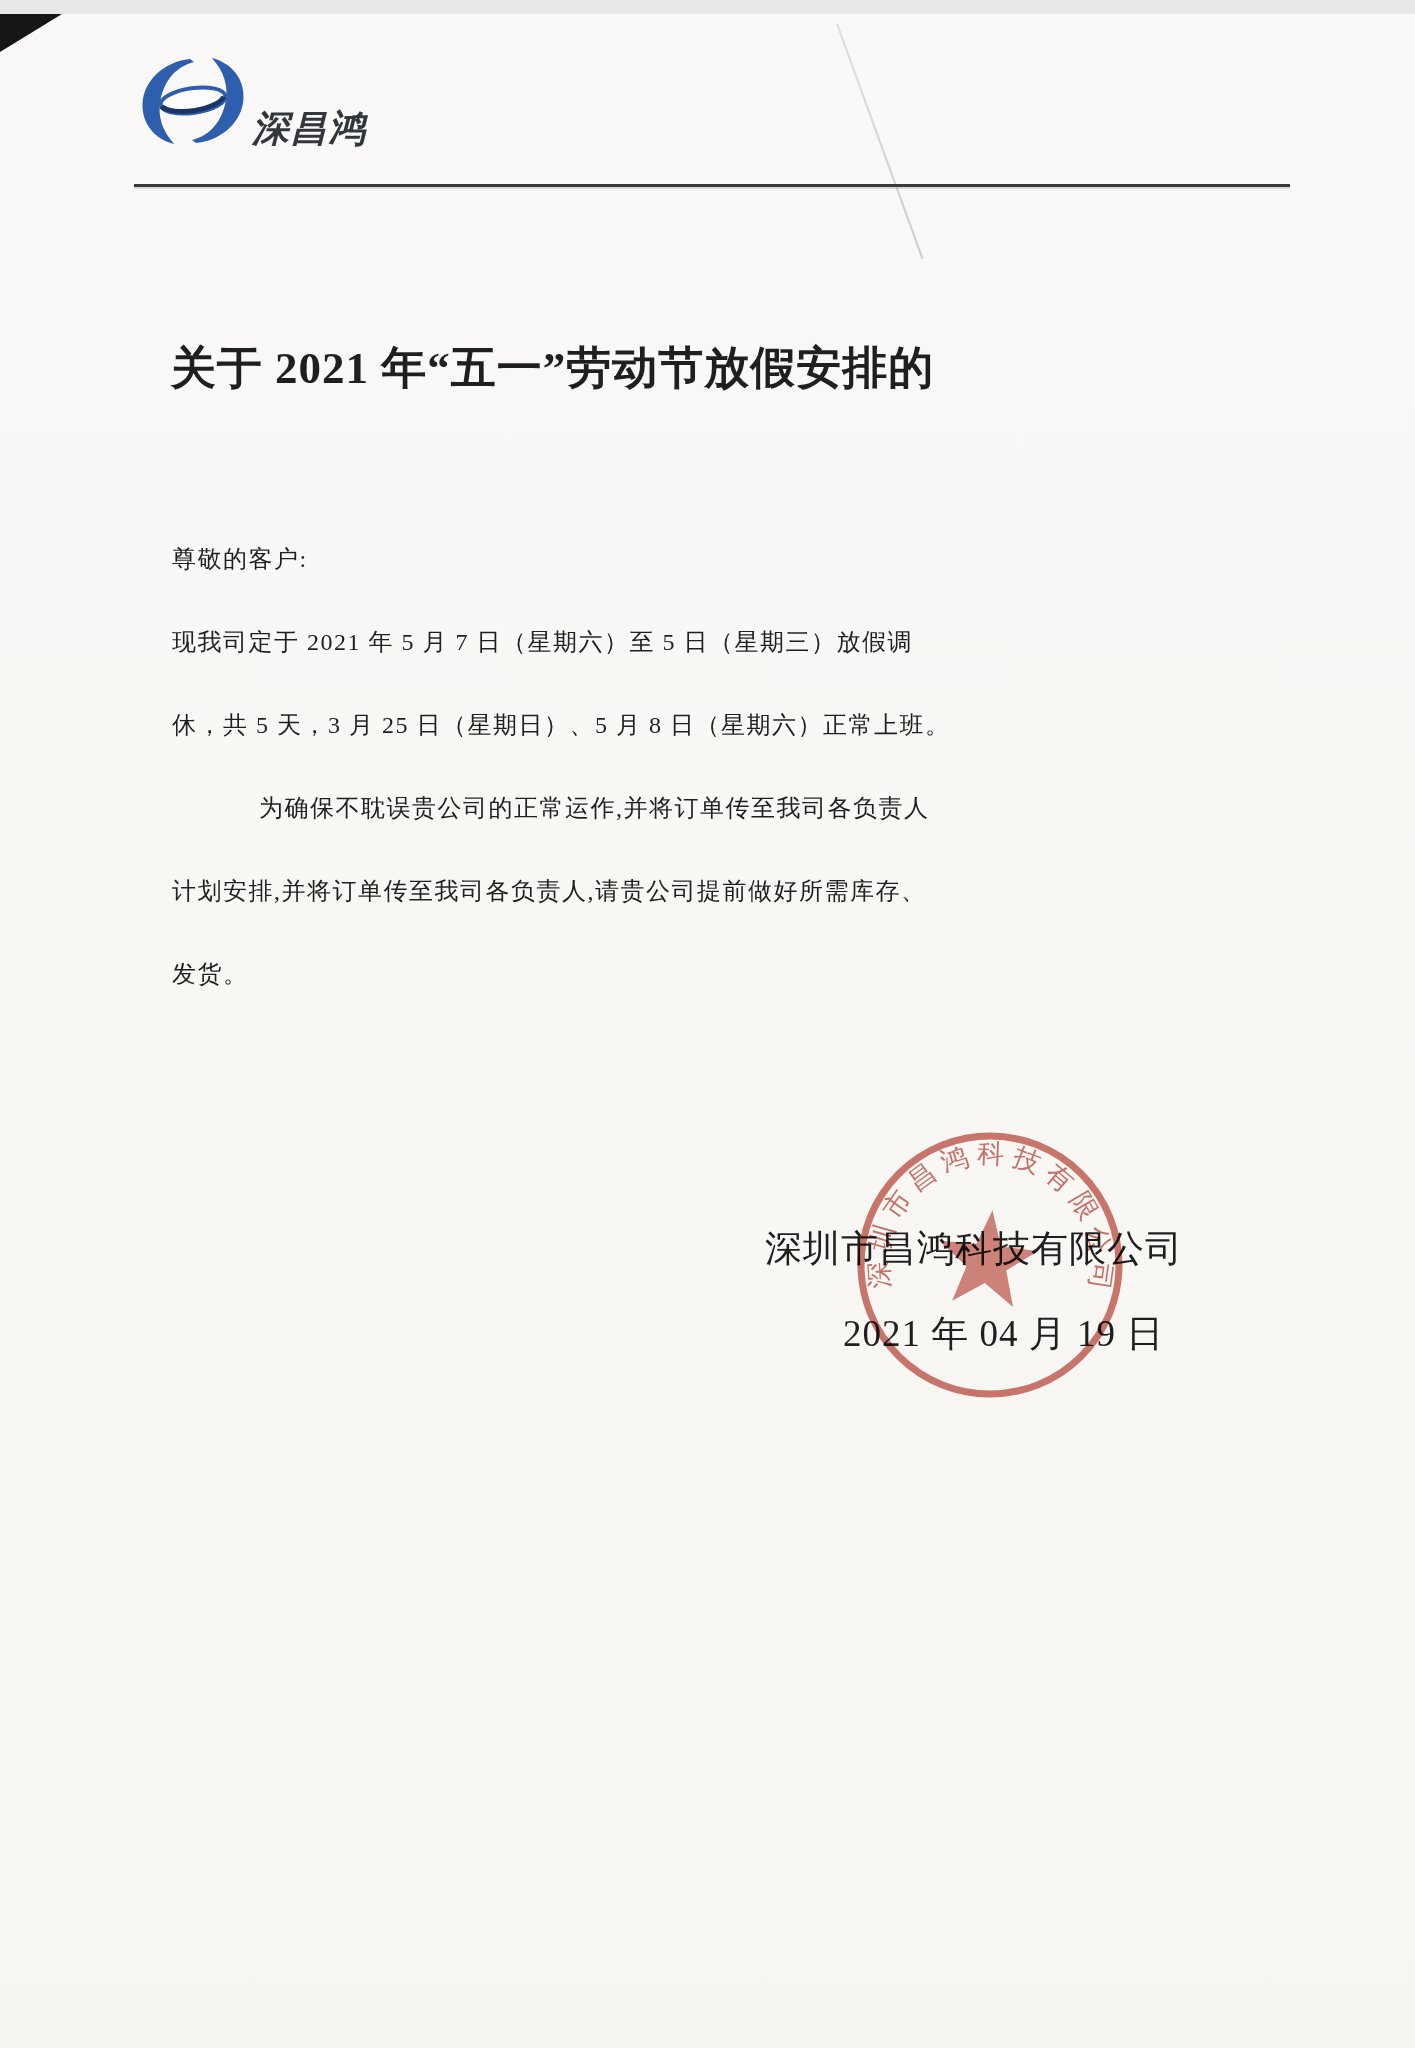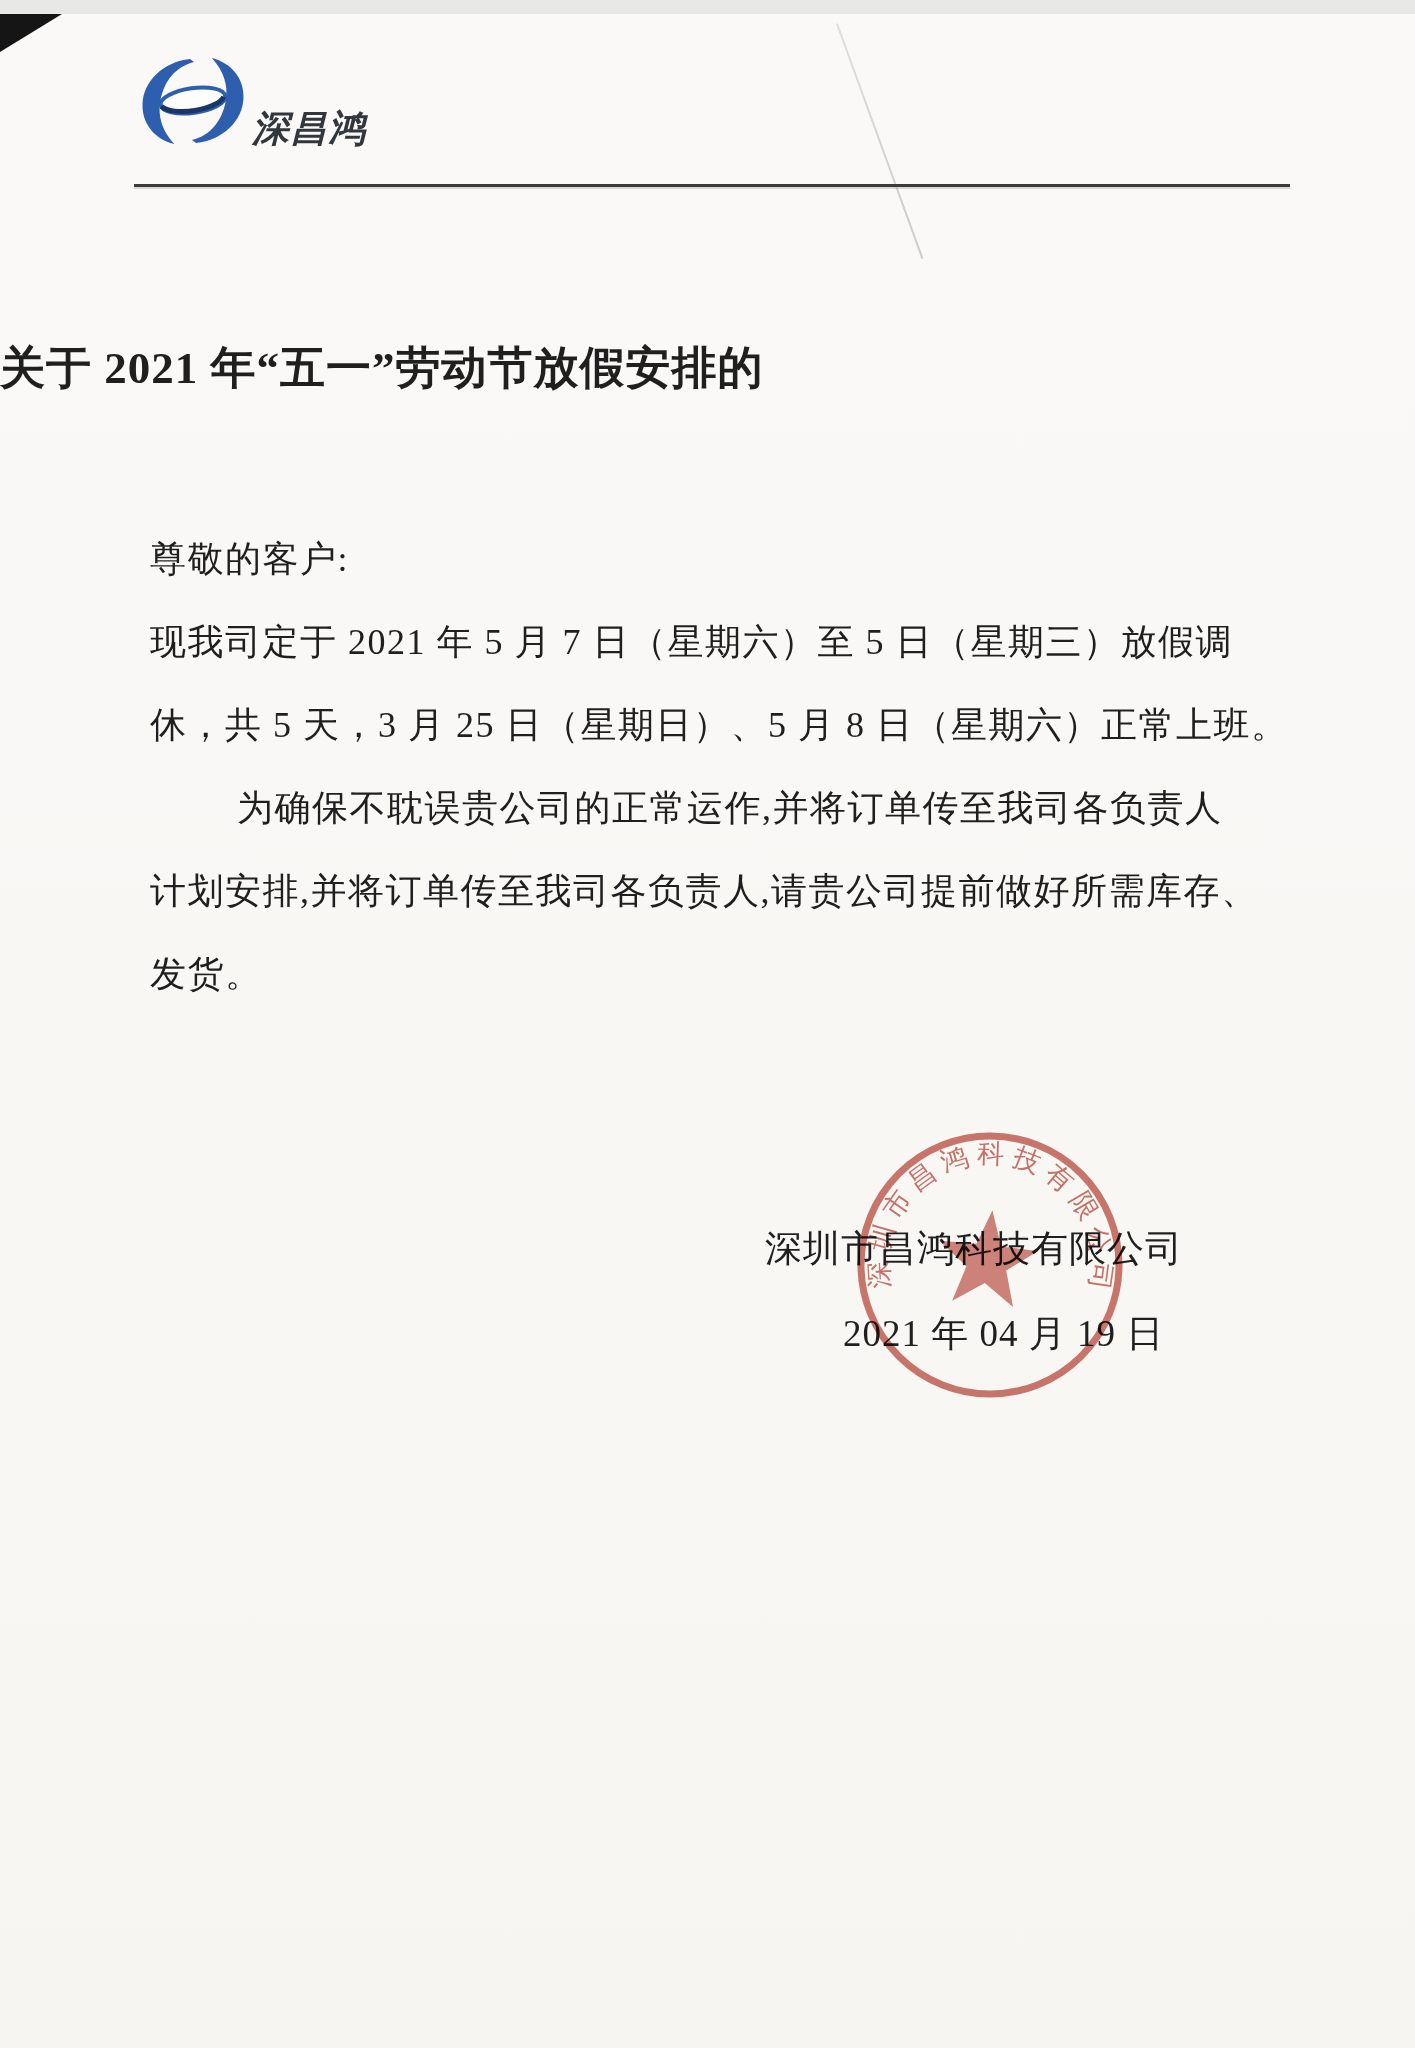--- a/index.html
+++ b/index.html
@@ -22,28 +22,28 @@
 
   
   .logo-icon{position:absolute;left:128px;top:40px;width:134px;height:94px;}
   .logo-text{position:absolute;left:252px;top:90px;
     font-family:"Liberation Sans","DejaVu Sans",sans-serif;
     font-weight:bold;font-style:italic;font-size:37px;letter-spacing:1px;color:#32373d;}
   .divider{position:absolute;left:134px;top:170px;width:1156px;height:3px;
     background:#3b3b3b;box-shadow:0 2px 0 rgba(120,120,120,.25);}
 
   
-  .title-line1{position:absolute;left:0;top:324px;width:1105px;text-align:left;
+  .title-line1{position:absolute;left:0;top:324px;width:1105px;text-align:center;
     font-size:45px;font-weight:700;letter-spacing:1px;}
   .title-line2{position:absolute;left:0;top:402px;width:1115px;text-align:center;
     font-size:46px;font-weight:700;letter-spacing:4px;}
 
   
-  .body-block{position:absolute;left:150px;top:504px;width:1135px;
-    font-size:36px;letter-spacing:1.5px;}
+  .body-block{position:absolute;left:172px;top:504px;width:1135px;
+    font-size:24px;letter-spacing:1.5px;}
   .body-line{height:83px;line-height:83px;white-space:nowrap;}
   .indent{text-indent:87px;}
 
   
   .sig-company{position:absolute;left:765px;top:1210px;font-size:37px;letter-spacing:1px;white-space:nowrap;}
   .sig-date{position:absolute;left:843px;top:1295px;font-size:37px;letter-spacing:1px;white-space:nowrap;}
 
   
   .stamp{position:absolute;left:848px;top:1104px;width:286px;height:292px;
     mix-blend-mode:multiply;opacity:.88;pointer-events:none;}

